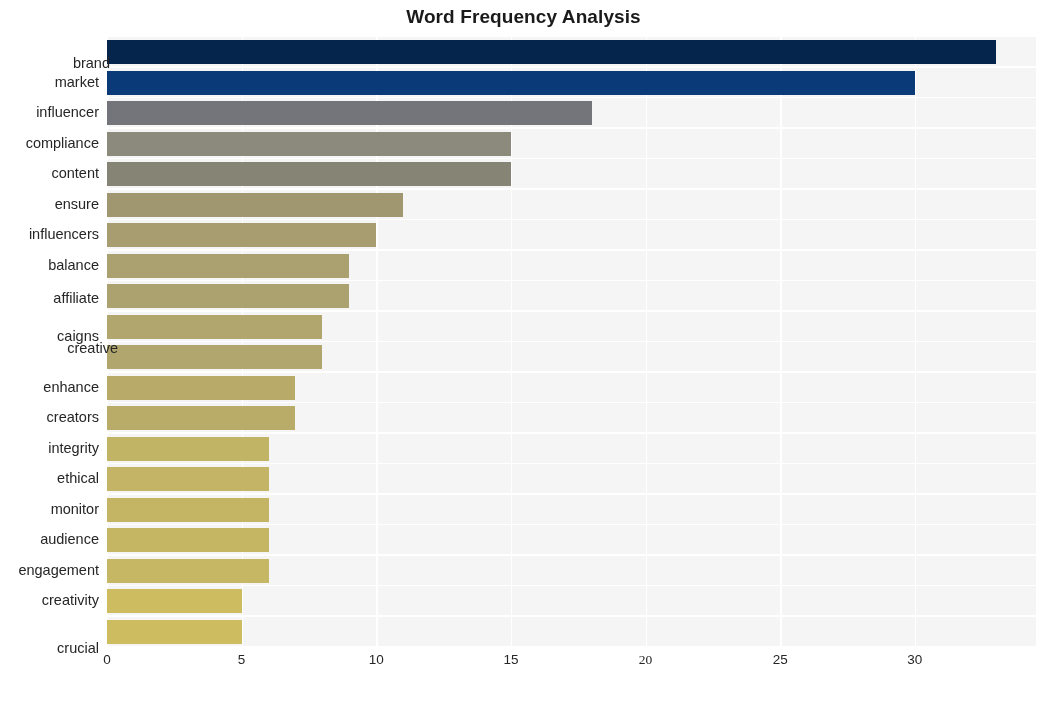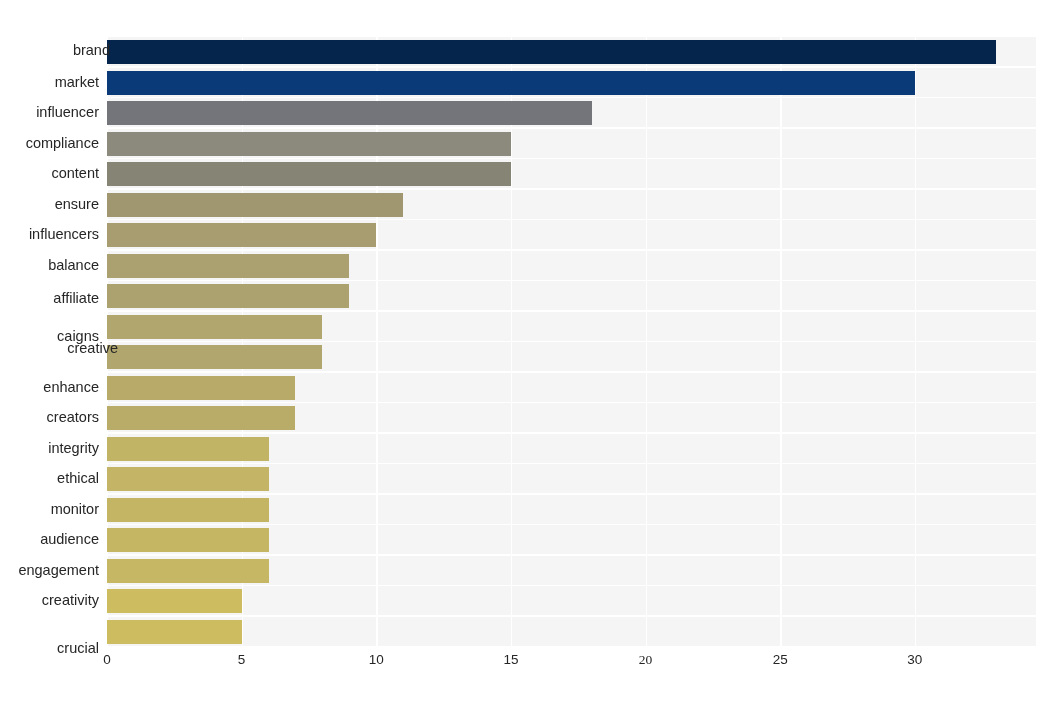--- a/index.html
+++ b/index.html
@@ -104,20 +104,21 @@
     text-align: center;
     font-size: 15px;
     color: #262626;
   }
 </style>
 </head>
 <body>
 
 <div id="figure">
 
+  <div id="chart-title">Word Frequency Analysis</div>
 
   <div id="plot-area">
     <div id="gridlines">
         <div class="gridline-v" style="left: 0px;"></div>
         <div class="gridline-v" style="left: 134.638px;"></div>
         <div class="gridline-v" style="left: 269.275px;"></div>
         <div class="gridline-v" style="left: 403.913px;"></div>
         <div class="gridline-v" style="left: 538.551px;"></div>
         <div class="gridline-v" style="left: 673.188px;"></div>
         <div class="gridline-v" style="left: 807.826px;"></div>
@@ -200,21 +201,21 @@
           <div class="row-sep"></div>
         </div>
         <div class="bar-row" style="top: 579.5px; height: 30.5px;">
           <div class="bar" title="crucial: 5" style="width: 134.638px; background: rgb(206, 189, 96); height: 23.6375px; top: 3.416px;"></div>
           <div class="row-sep"></div>
         </div>
       </div>
   </div>
 
   <div id="ylabels-layer">
-      <div class="ylabel-item" style="top: 5px; width: 110px;">brand</div>
+      <div class="ylabel-item" style="top: 18px; width: 110px;">brand</div>
       <div class="ylabel-item" style="top: 36.75px; width: 99px;">market</div>
       <div class="ylabel-item" style="top: 67.25px; width: 99px;">influencer</div>
       <div class="ylabel-item" style="top: 97.75px; width: 99px; text-align: right;">compliance</div>
       <div class="ylabel-item" style="top: 128.25px; width: 99px;">content</div>
       <div class="ylabel-item" style="top: 158.75px; width: 99px;">ensure</div>
       <div class="ylabel-item" style="top: 189.25px; width: 99px;">influencers</div>
       <div class="ylabel-item" style="top: 219.75px; width: 99px;">balance</div>
       <div class="ylabel-item" style="top: 253px; width: 99px;">affiliate</div>
       <div class="ylabel-item" style="top: 291px; width: 99px;">caigns</div>
       <div class="ylabel-item" style="top: 303px; width: 99px; margin-left: 19px;">creative</div>

